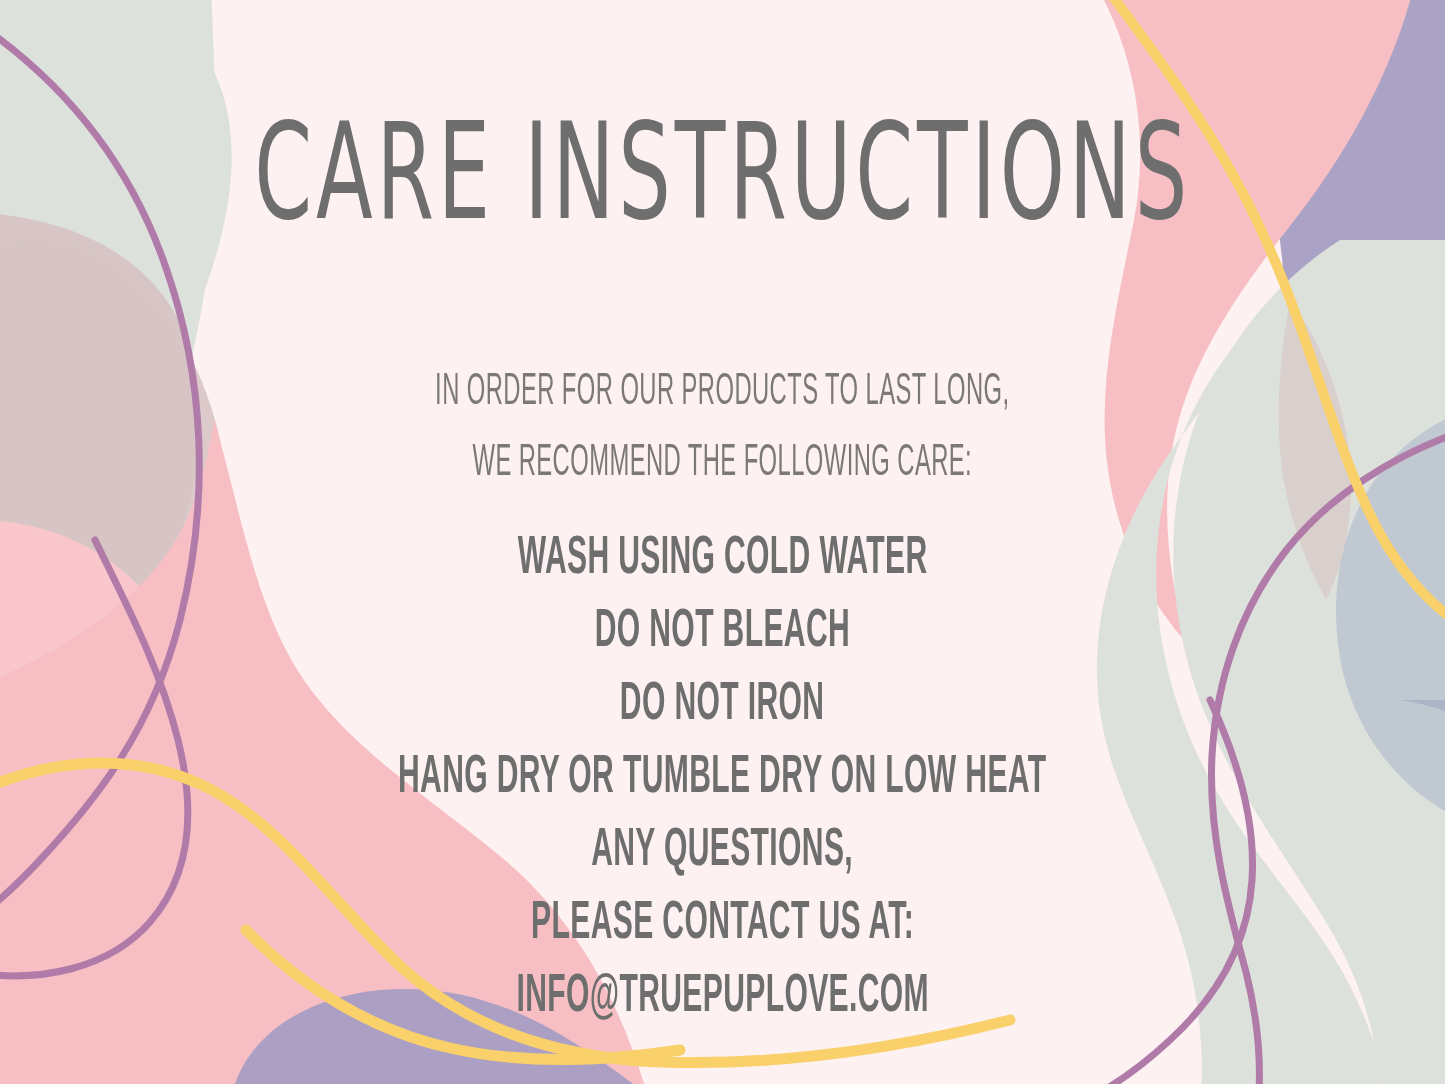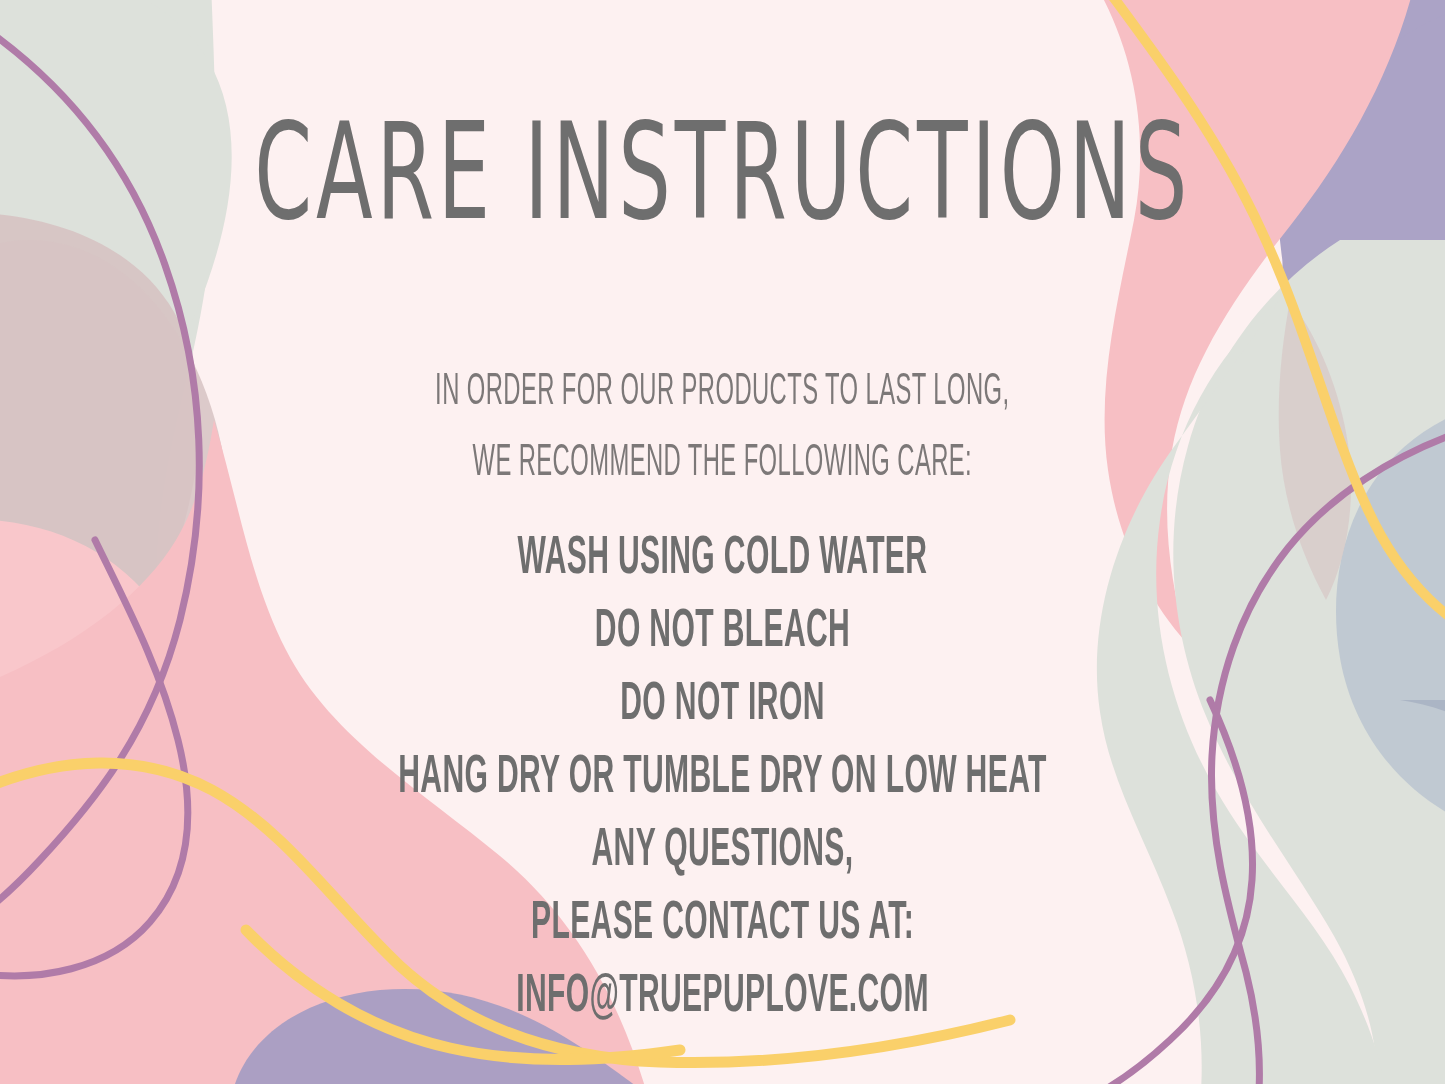--- a/index.html
+++ b/index.html
@@ -52,20 +52,21 @@
     letter-spacing: 0.6px;
     transform: scaleX(0.70) scaleY(1.30);
     transform-origin: center top;
     white-space: nowrap;
   }
   .intro-line { display: block; }
   #instructions {
     margin-top: 70px;
     display: flex;
     flex-direction: column;
+    align-items: center;
     width: 100%;
   }
   .instruction-line {
     color: #6e6e6e;
     font-size: 43px;
     line-height: 1.0;
     font-weight: 700;
     letter-spacing: 0.5px;
     margin-bottom: 30px;
     transform: scaleX(0.70) scaleY(1.26);

